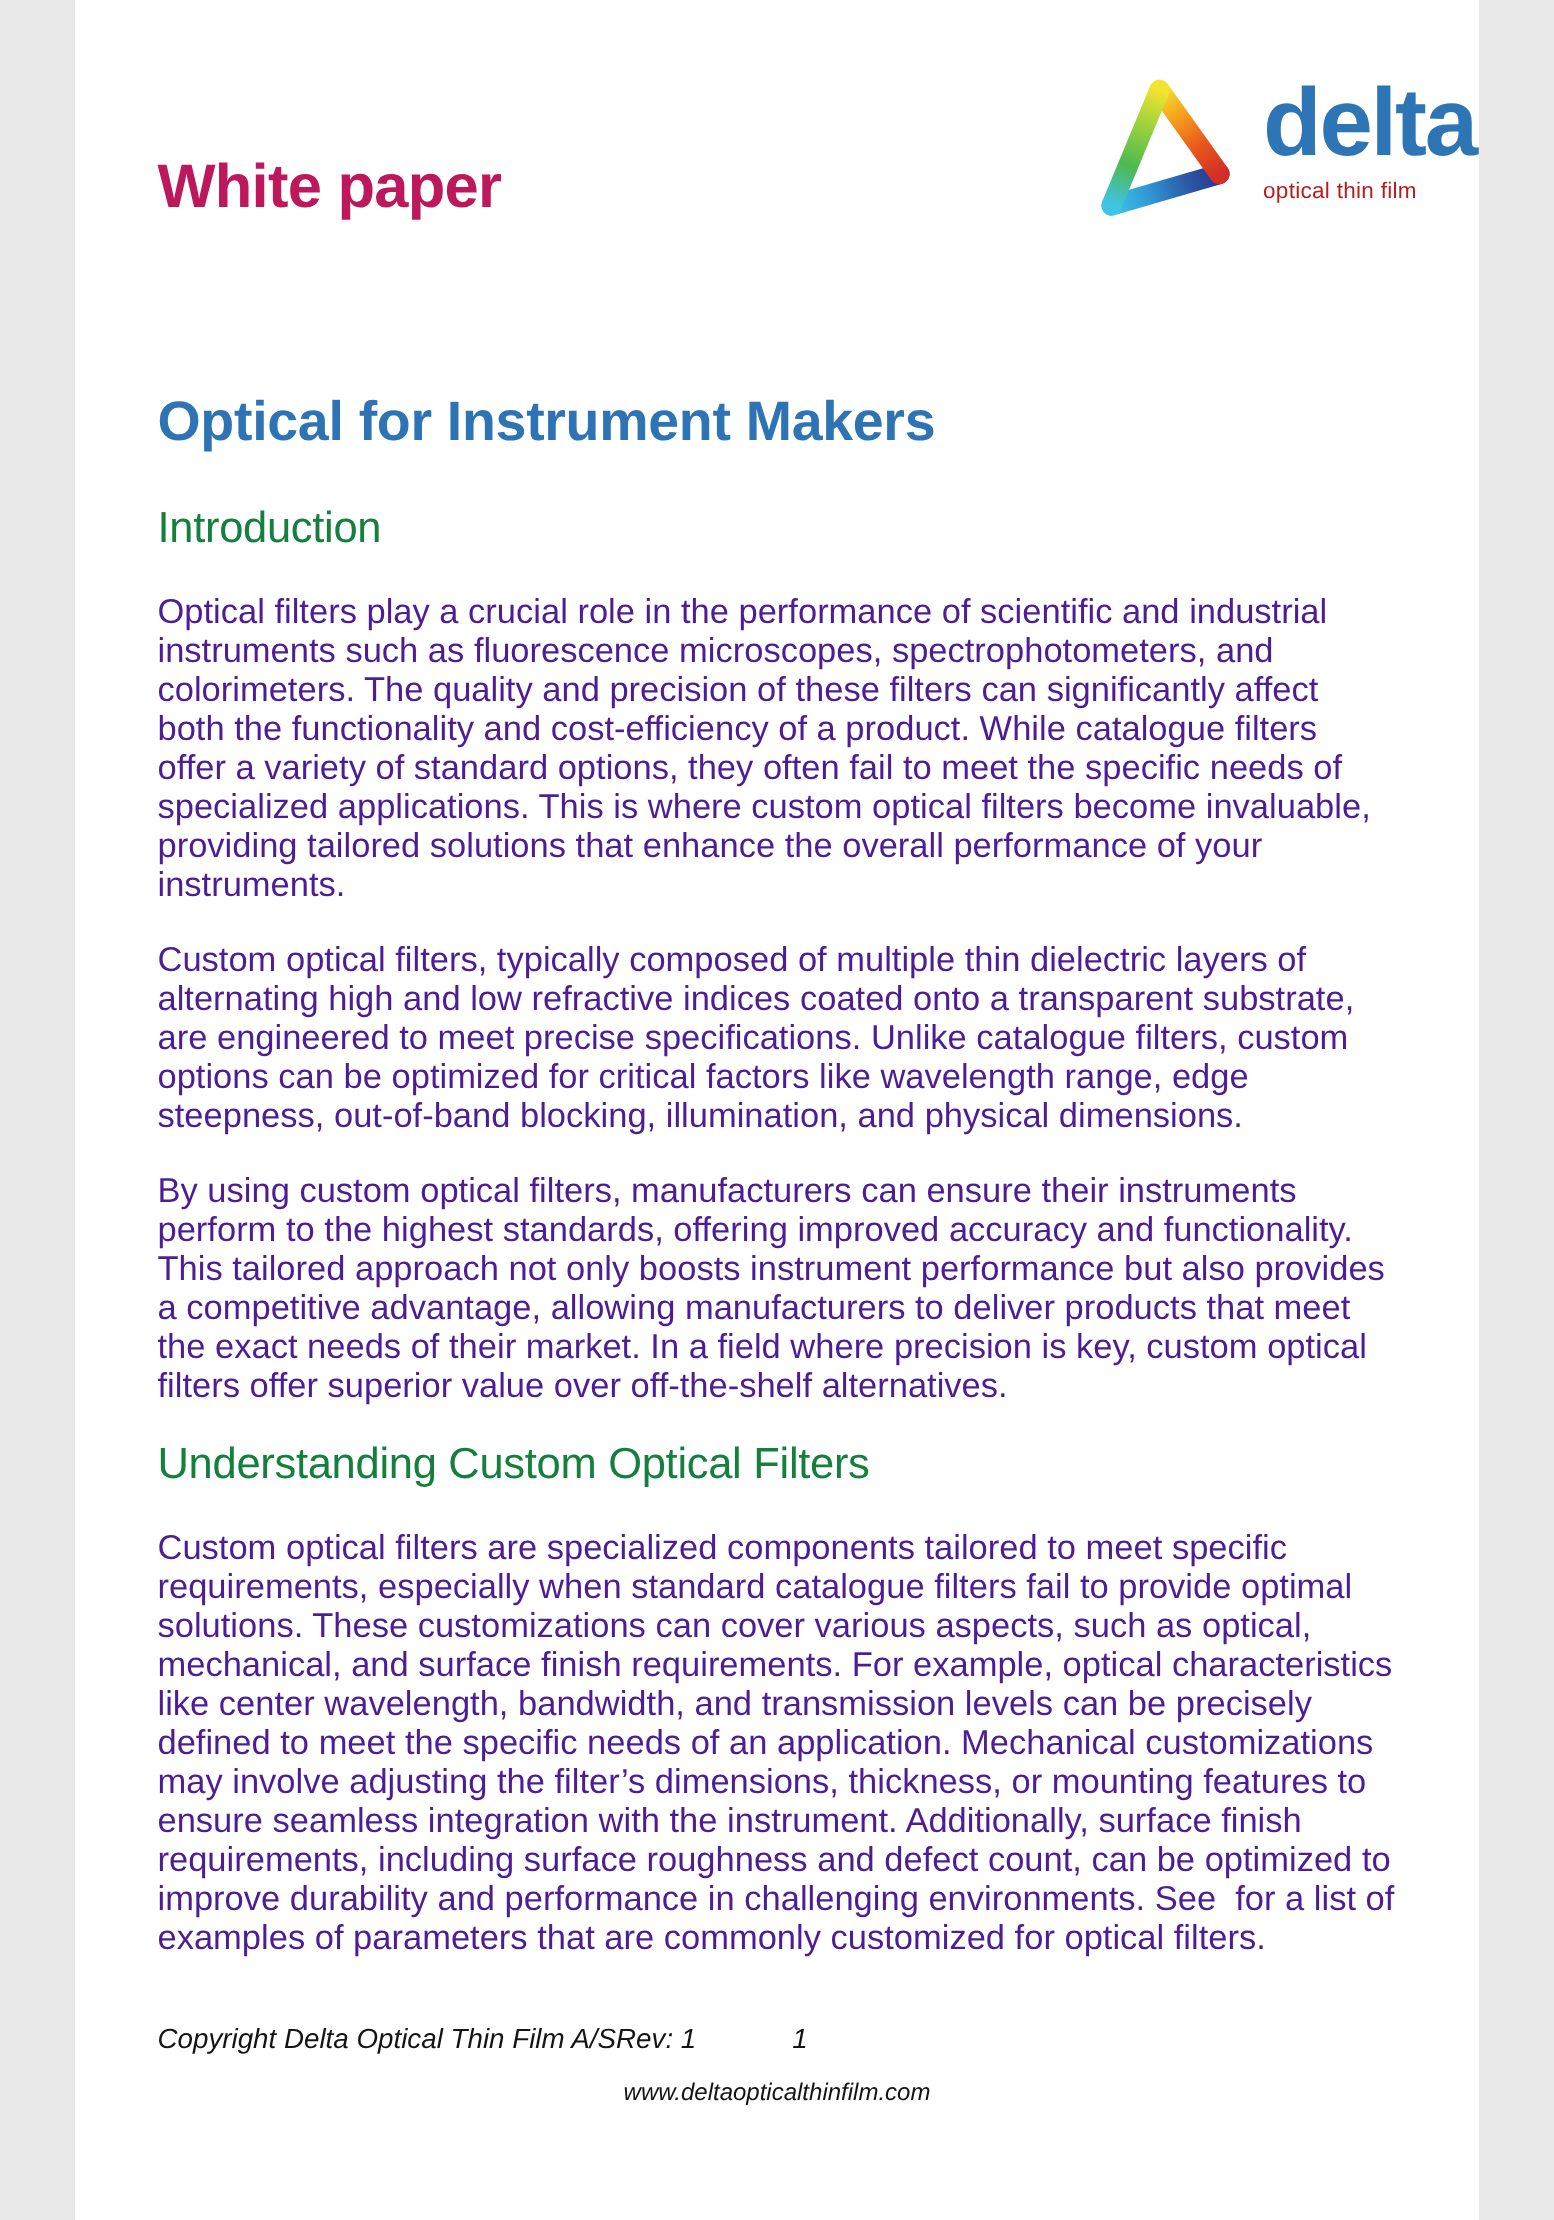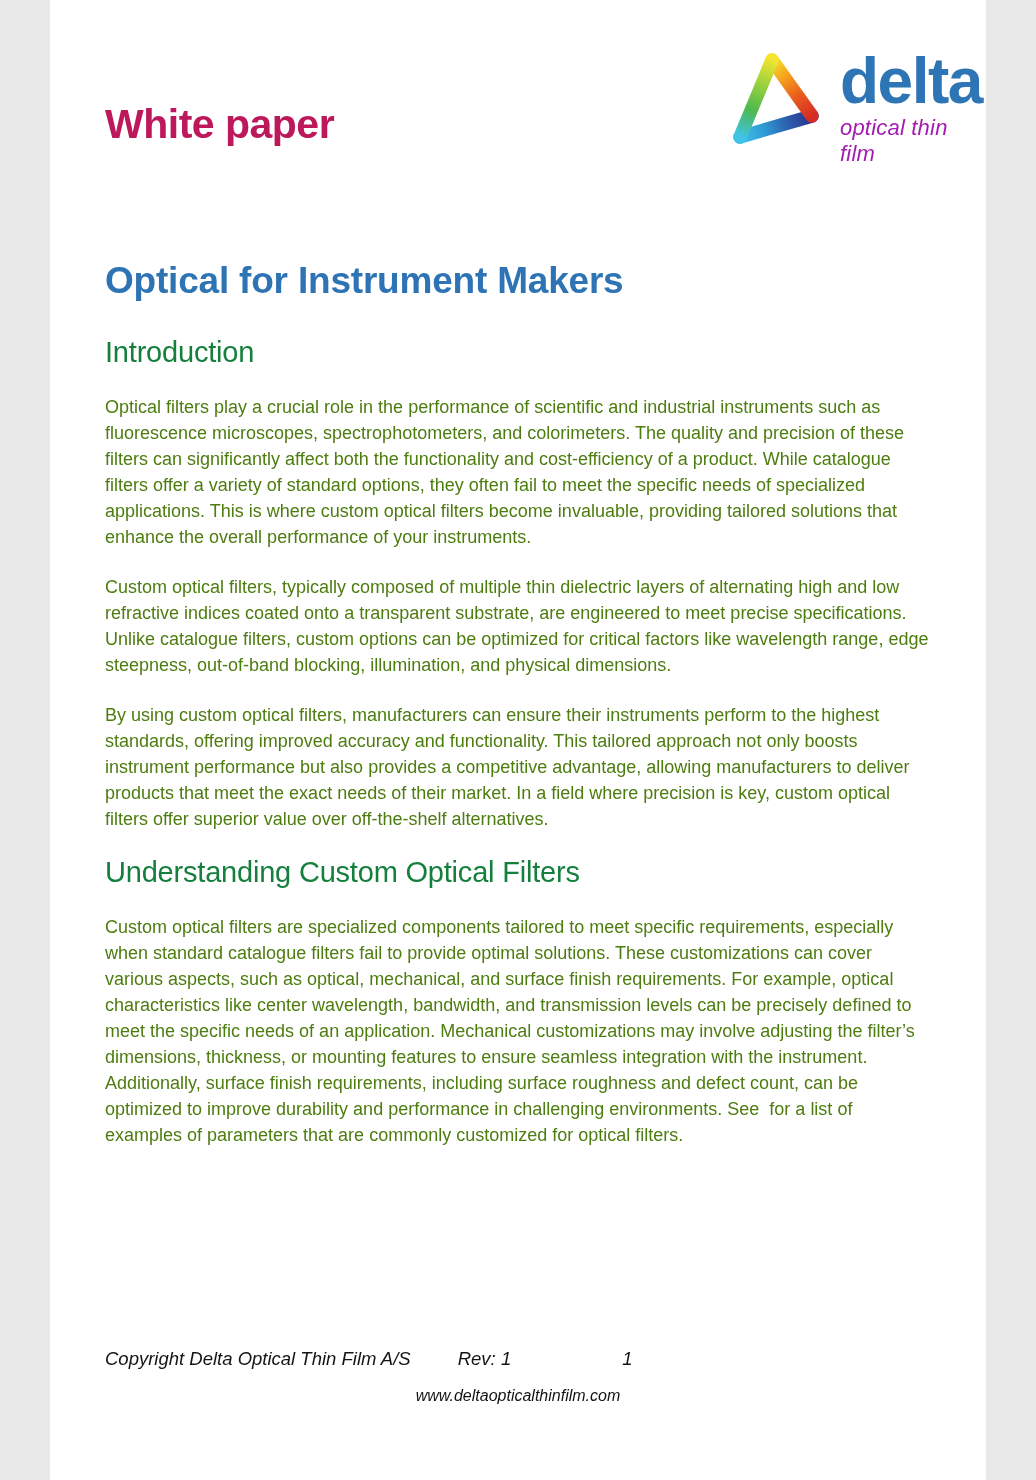--- a/index.html
+++ b/index.html
@@ -36,26 +36,25 @@
   .logo svg { width: 102px; height: 100px; display:block; }
   .logo-text { display: flex; flex-direction: column; }
   .logo-brand {
     font-size: 64px;
     line-height: 62px;
     font-weight: 700;
     color: #2E75B6;
     letter-spacing: -1.5px;
   }
   .logo-tagline {
-    font-size: 22px;
+    font-size: 15px;
     line-height: 26px;
-    color: #a21caf;
+    color: #b91c1c;
     letter-spacing: 0.2px;
     margin-top: 3px;
-    font-style: italic;
   }
 
   .doc-title {
     margin: 40px 0 0 0;
     font-size: 37px;
     line-height: 62px;
     font-weight: 700;
     color: #2E74B5;
     letter-spacing: -0.2px;
   }
@@ -64,37 +63,37 @@
     margin: 22px 0 0 0;
     font-size: 29px;
     line-height: 36px;
     font-weight: 400;
     color: #15803d;
     letter-spacing: -0.2px;
   }
 
   .body-par {
     margin: 24px 0 0 0;
-    font-size: 18px;
+    font-size: 23px;
     line-height: 26px;
-    color: #4d7c0f;
+    color: #4c1d95;
     white-space: pre-wrap;
     max-width: 925px;
   }
 
   .page-footer {
     position: absolute;
     left: 55px;
     right: 55px;
     top: 1348px;
     font-style: italic;
     font-size: 18.5px;
     color: #141414;
   }
-  .footer-row1 { display: flex; align-items: baseline; gap: 47px; }
+  .footer-row1 { display: flex; align-items: baseline; }
   .footer-page-number { margin-left: 64px; }
   .footer-row2 { text-align: center; margin-top: 17px; font-size: 16px; }
   .footer-row2 span { color: #141414; text-decoration: none; cursor: pointer; }
 </style>
 </head>
 <body>
 
 <div class="page">
 
   <div class="logo">

